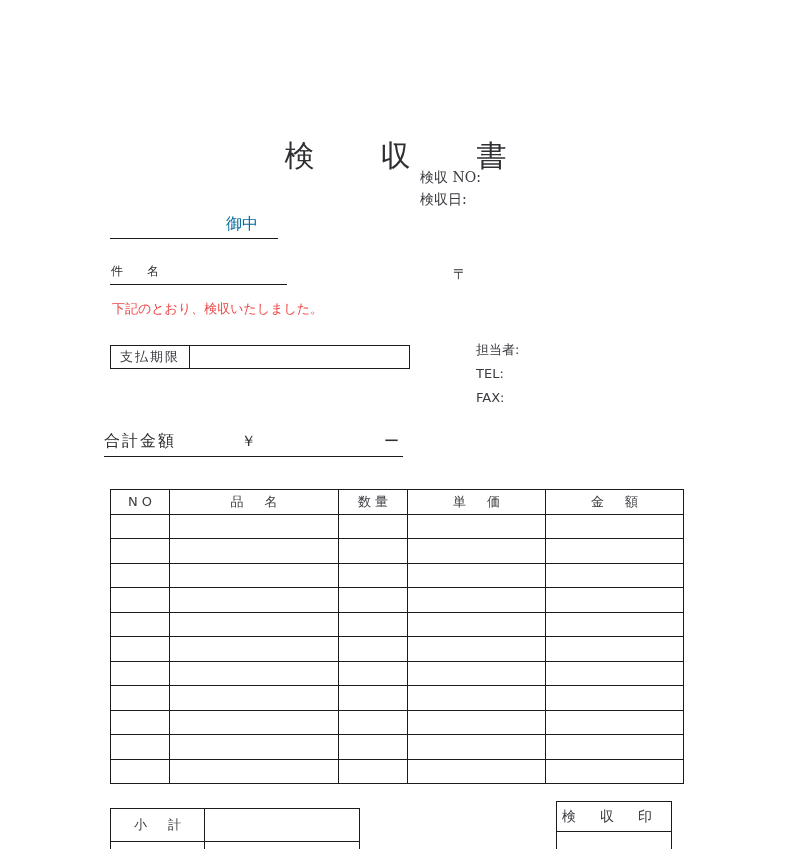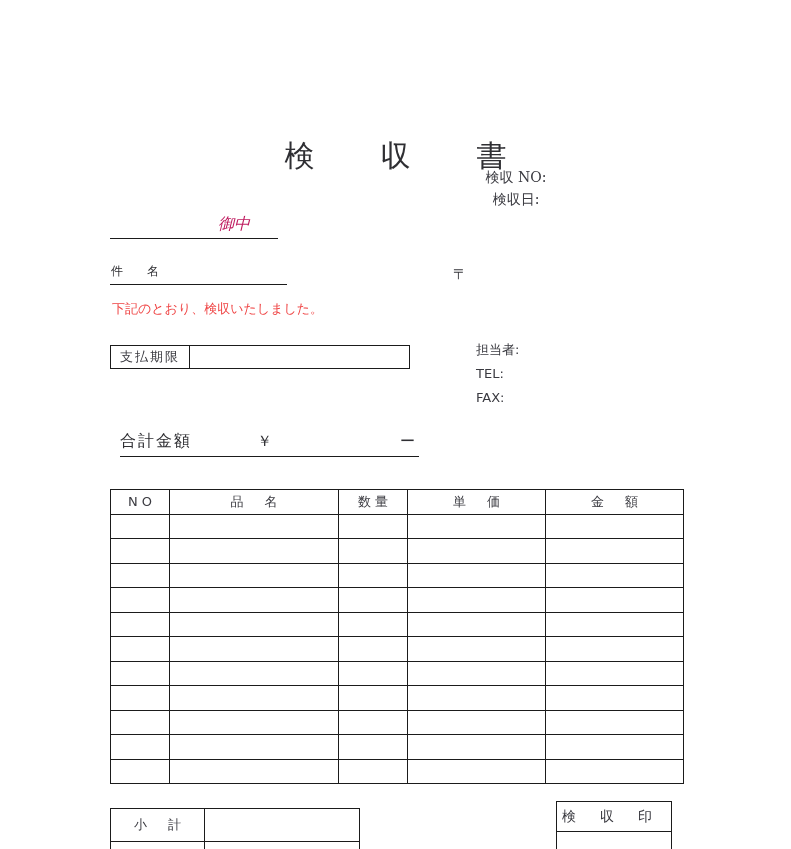--- a/index.html
+++ b/index.html
@@ -39,46 +39,45 @@
     font-family: "DejaVu Serif", "Liberation Serif", serif;
     white-space: nowrap;
   }
 
   
   .meta-block {
     position: absolute;
     left: 420px;
     top: 166px;
     width: 192px;
-    text-align: center;
+    text-align: left;
     font-size: 14px;
     line-height: 22px;
     color: #3a3a40;
     font-family: "DejaVu Serif", "Liberation Serif", serif;
   }
   .meta-line { white-space: nowrap; }
 
   
   .addressee {
     position: absolute;
     left: 110px;
     top: 214px;
     width: 168px;
     height: 24px;
     border-bottom: 1.4px solid #1b1b1b;
   }
   .addressee-suffix {
     position: absolute;
-    left: 218px;
+    left: 226px;
     top: 214px;
     font-size: 16px;
-    color: #be185d;
+    color: #0369a1;
     font-family: "DejaVu Serif", "Liberation Serif", serif;
     white-space: nowrap;
-    font-style: italic;
   }
 
   
   .subject-label {
     position: absolute;
     left: 111px;
     top: 263px;
     font-size: 12px;
     letter-spacing: 6px;
     color: #2f2f33;
@@ -147,21 +146,21 @@
     width: 78px;
     text-align: center;
     letter-spacing: 2px;
     padding: 0;
   }
   .terms-value { padding: 0 4px; }
 
   
   .total-row {
     position: absolute;
-    left: 120px;
+    left: 104px;
     top: 430px;
     width: 299px;
     height: 26px;
     border-bottom: 1.6px solid #1b1b1b;
   }
   .total-label {
     position: absolute;
     left: 0;
     top: 1px;
     font-size: 16px;

